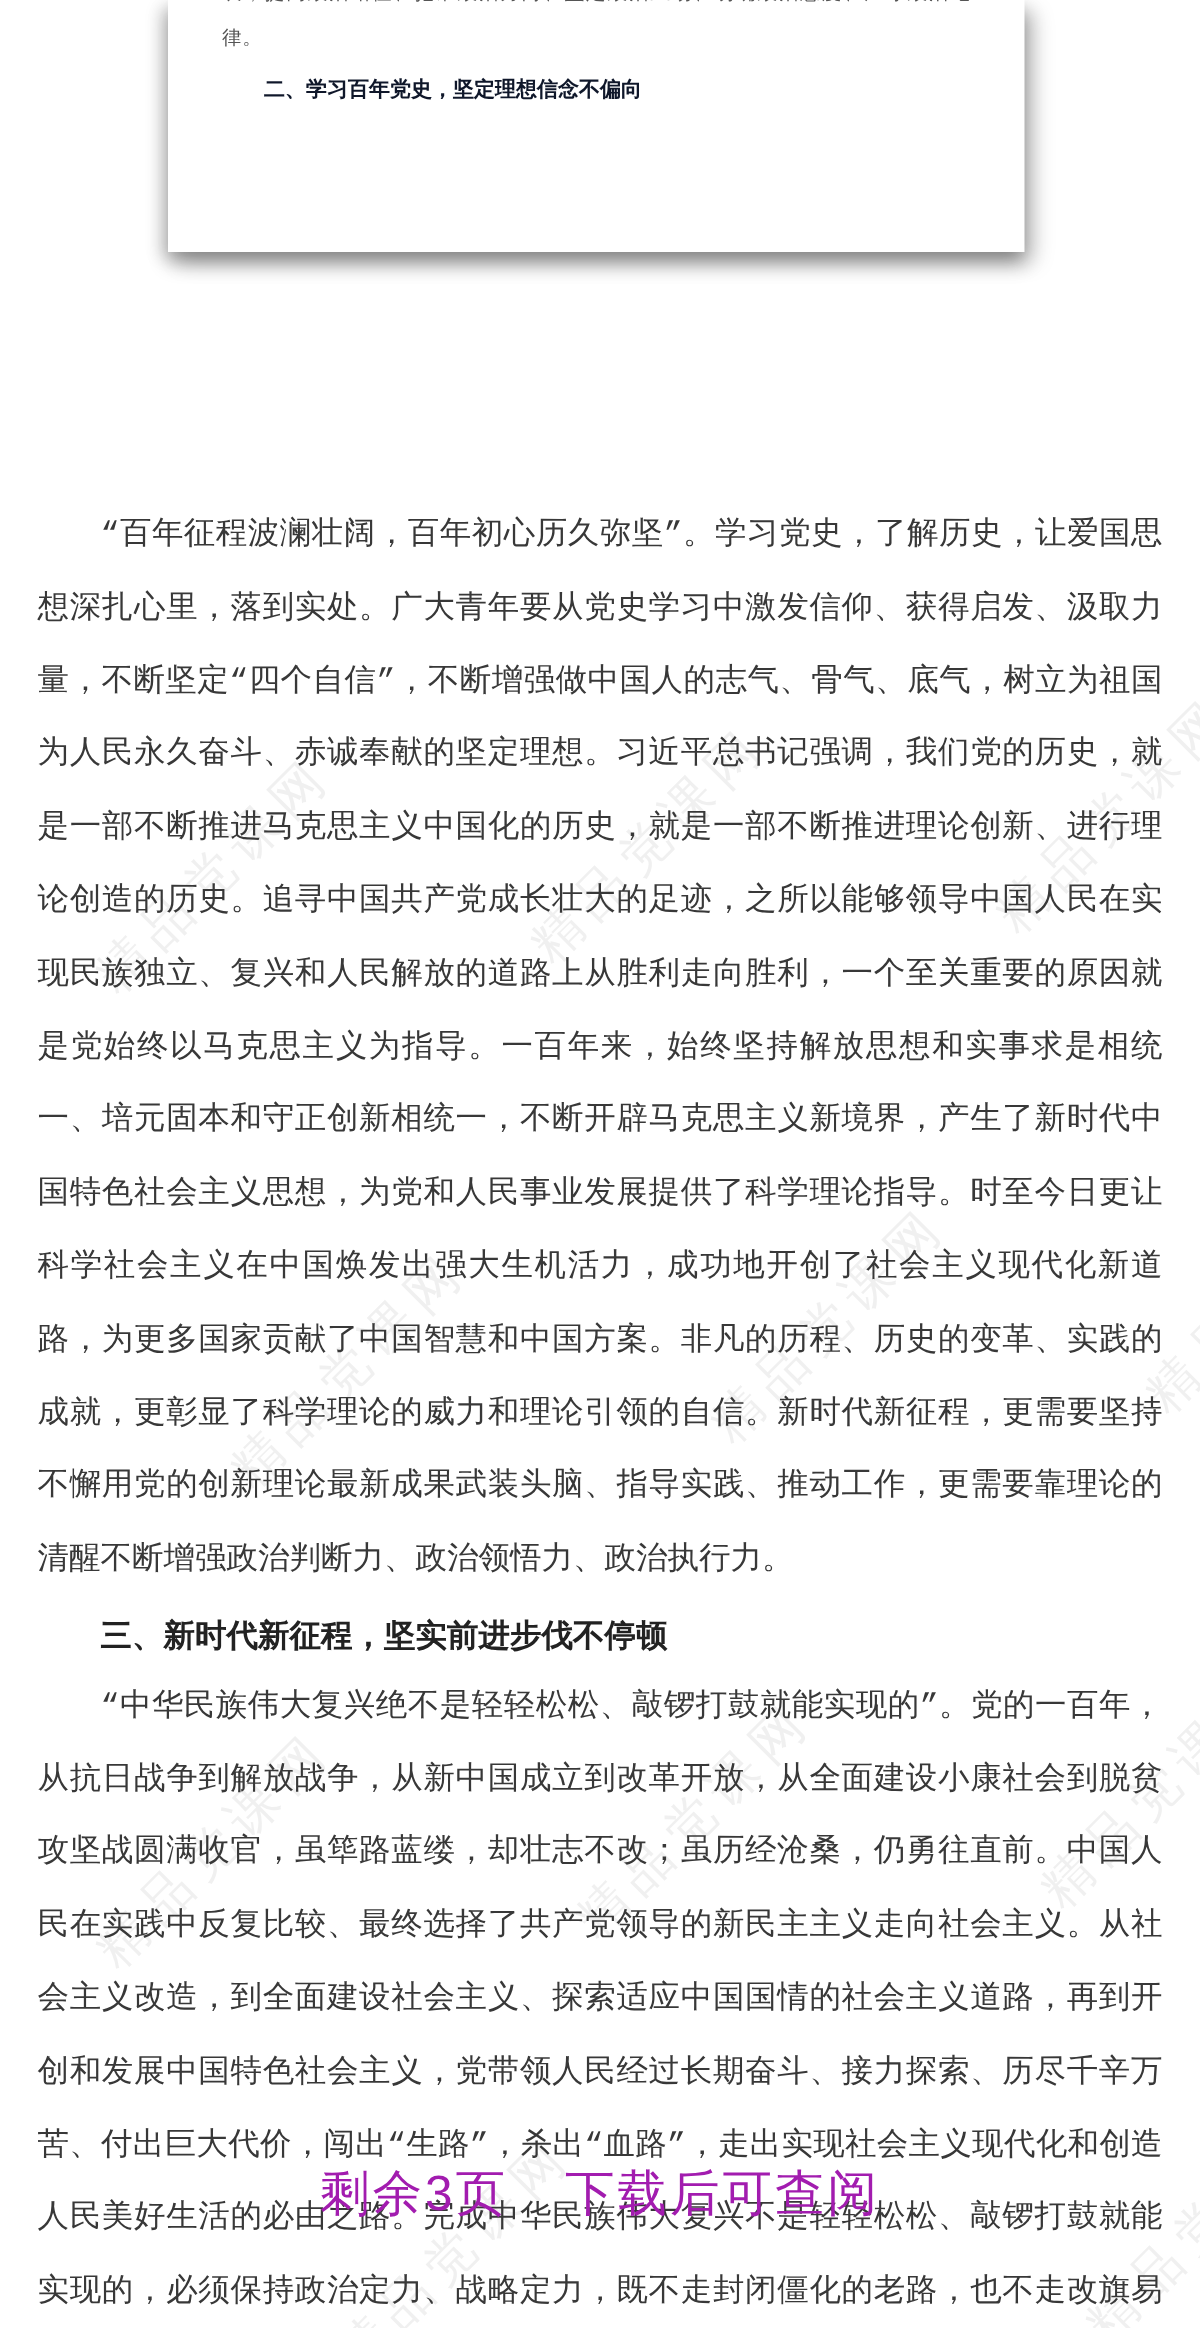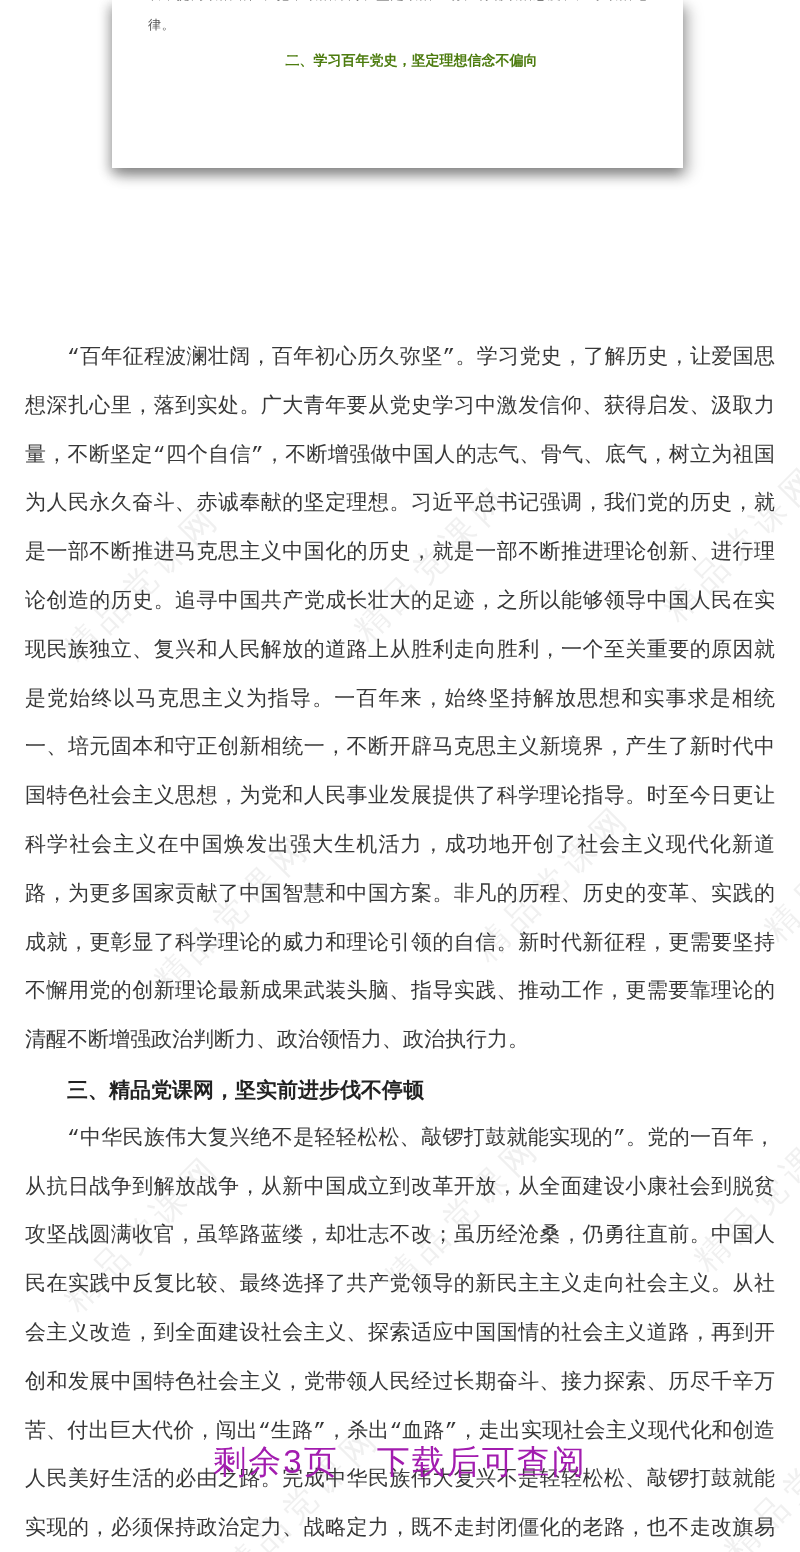--- a/index.html
+++ b/index.html
@@ -31,22 +31,21 @@
     margin-top: -20px;           
     text-align: justify;
     letter-spacing: 0.5px;
     color: #555;
   }
   .card-heading {
     margin-top: 6px;
     text-indent: 2em;
     font-size: 14px;
     font-weight: bold;
-    color: #4d7c0f;
-    text-align: center;
+    color: #0f172a;
   }
 
   
   .watermark-layer { position: absolute; inset: 0; z-index: 0; pointer-events: none; }
   .wm {
     position: absolute;
     font-size: 34px;
     letter-spacing: 7px;
     color: rgba(60,60,60,0.08);
     white-space: nowrap;
@@ -111,21 +110,21 @@
 
   <div class="page-card">
     <div class="card-inner">
       <p class="clipped-line">表，提高政治站位、把准政治方向、坚定政治立场、明确政治态度、严守政治纪律。</p>
       <h3 class="card-heading">二、学习百年党史，坚定理想信念不偏向</h3>
     </div>
   </div>
 
   <div class="content">
     <p>“百年征程波澜壮阔，百年初心历久弥坚”。学习党史，了解历史，让爱国思想深扎心里，落到实处。广大青年要从党史学习中激发信仰、获得启发、汲取力量，不断坚定“四个自信”，不断增强做中国人的志气、骨气、底气，树立为祖国为人民永久奋斗、赤诚奉献的坚定理想。习近平总书记强调，我们党的历史，就是一部不断推进马克思主义中国化的历史，就是一部不断推进理论创新、进行理论创造的历史。追寻中国共产党成长壮大的足迹，之所以能够领导中国人民在实现民族独立、复兴和人民解放的道路上从胜利走向胜利，一个至关重要的原因就是党始终以马克思主义为指导。一百年来，始终坚持解放思想和实事求是相统一、培元固本和守正创新相统一，不断开辟马克思主义新境界，产生了新时代中国特色社会主义思想，为党和人民事业发展提供了科学理论指导。时至今日更让科学社会主义在中国焕发出强大生机活力，成功地开创了社会主义现代化新道路，为更多国家贡献了中国智慧和中国方案。非凡的历程、历史的变革、实践的成就，更彰显了科学理论的威力和理论引领的自信。新时代新征程，更需要坚持不懈用党的创新理论最新成果武装头脑、指导实践、推动工作，更需要靠理论的清醒不断增强政治判断力、政治领悟力、政治执行力。</p>
-    <h3>三、精品党课网，坚实前进步伐不停顿</h3>
+    <h3>三、新时代新征程，坚实前进步伐不停顿</h3>
     <p>“中华民族伟大复兴绝不是轻轻松松、敲锣打鼓就能实现的”。党的一百年，从抗日战争到解放战争，从新中国成立到改革开放，从全面建设小康社会到脱贫攻坚战圆满收官，虽筚路蓝缕，却壮志不改；虽历经沧桑，仍勇往直前。中国人民在实践中反复比较、最终选择了共产党领导的新民主主义走向社会主义。从社会主义改造，到全面建设社会主义、探索适应中国国情的社会主义道路，再到开创和发展中国特色社会主义，党带领人民经过长期奋斗、接力探索、历尽千辛万苦、付出巨大代价，闯出“生路”，杀出“血路”，走出实现社会主义现代化和创造人民美好生活的必由之路。完成中华民族伟大复兴不是轻轻松松、敲锣打鼓就能实现的，必须保持政治定力、战略定力，既不走封闭僵化的老路，也不走改旗易帜的邪路，坚定不移沿着</p>
   </div>
 
   <div class="footer-bar">
     <span>剩余3页</span><span class="gap"></span><span>下载后可查阅</span>
   </div>
 
 </div>
 
 </body></html>

